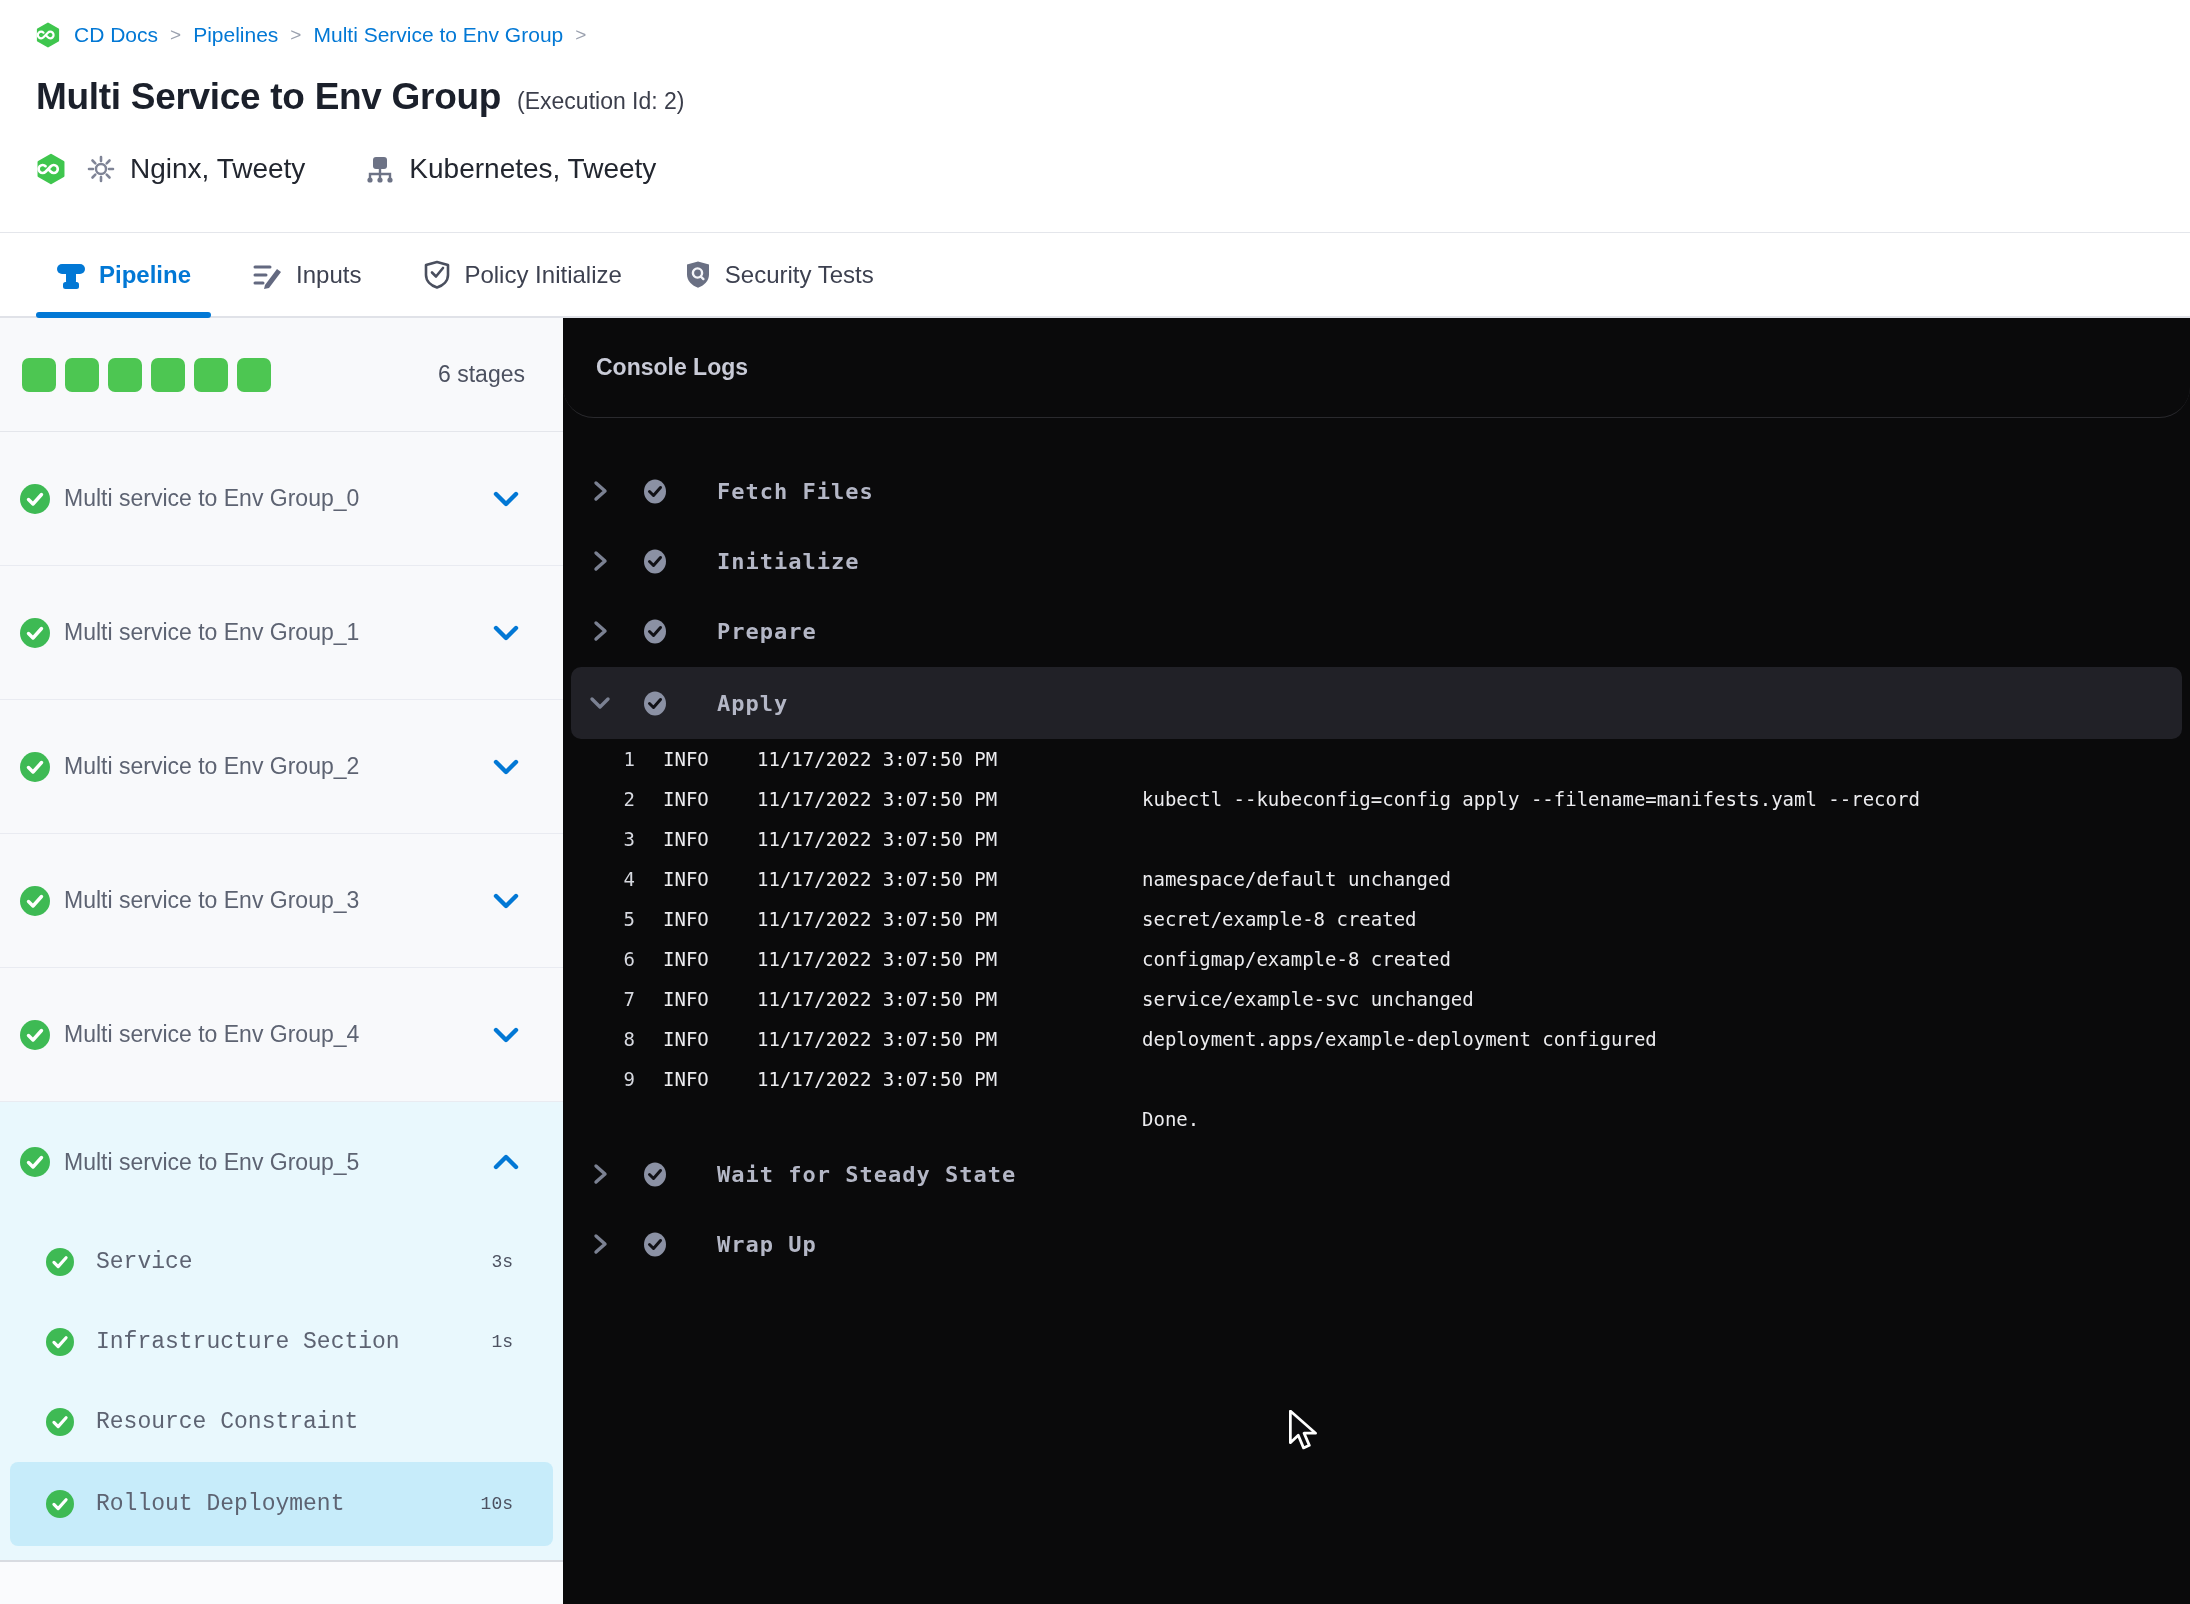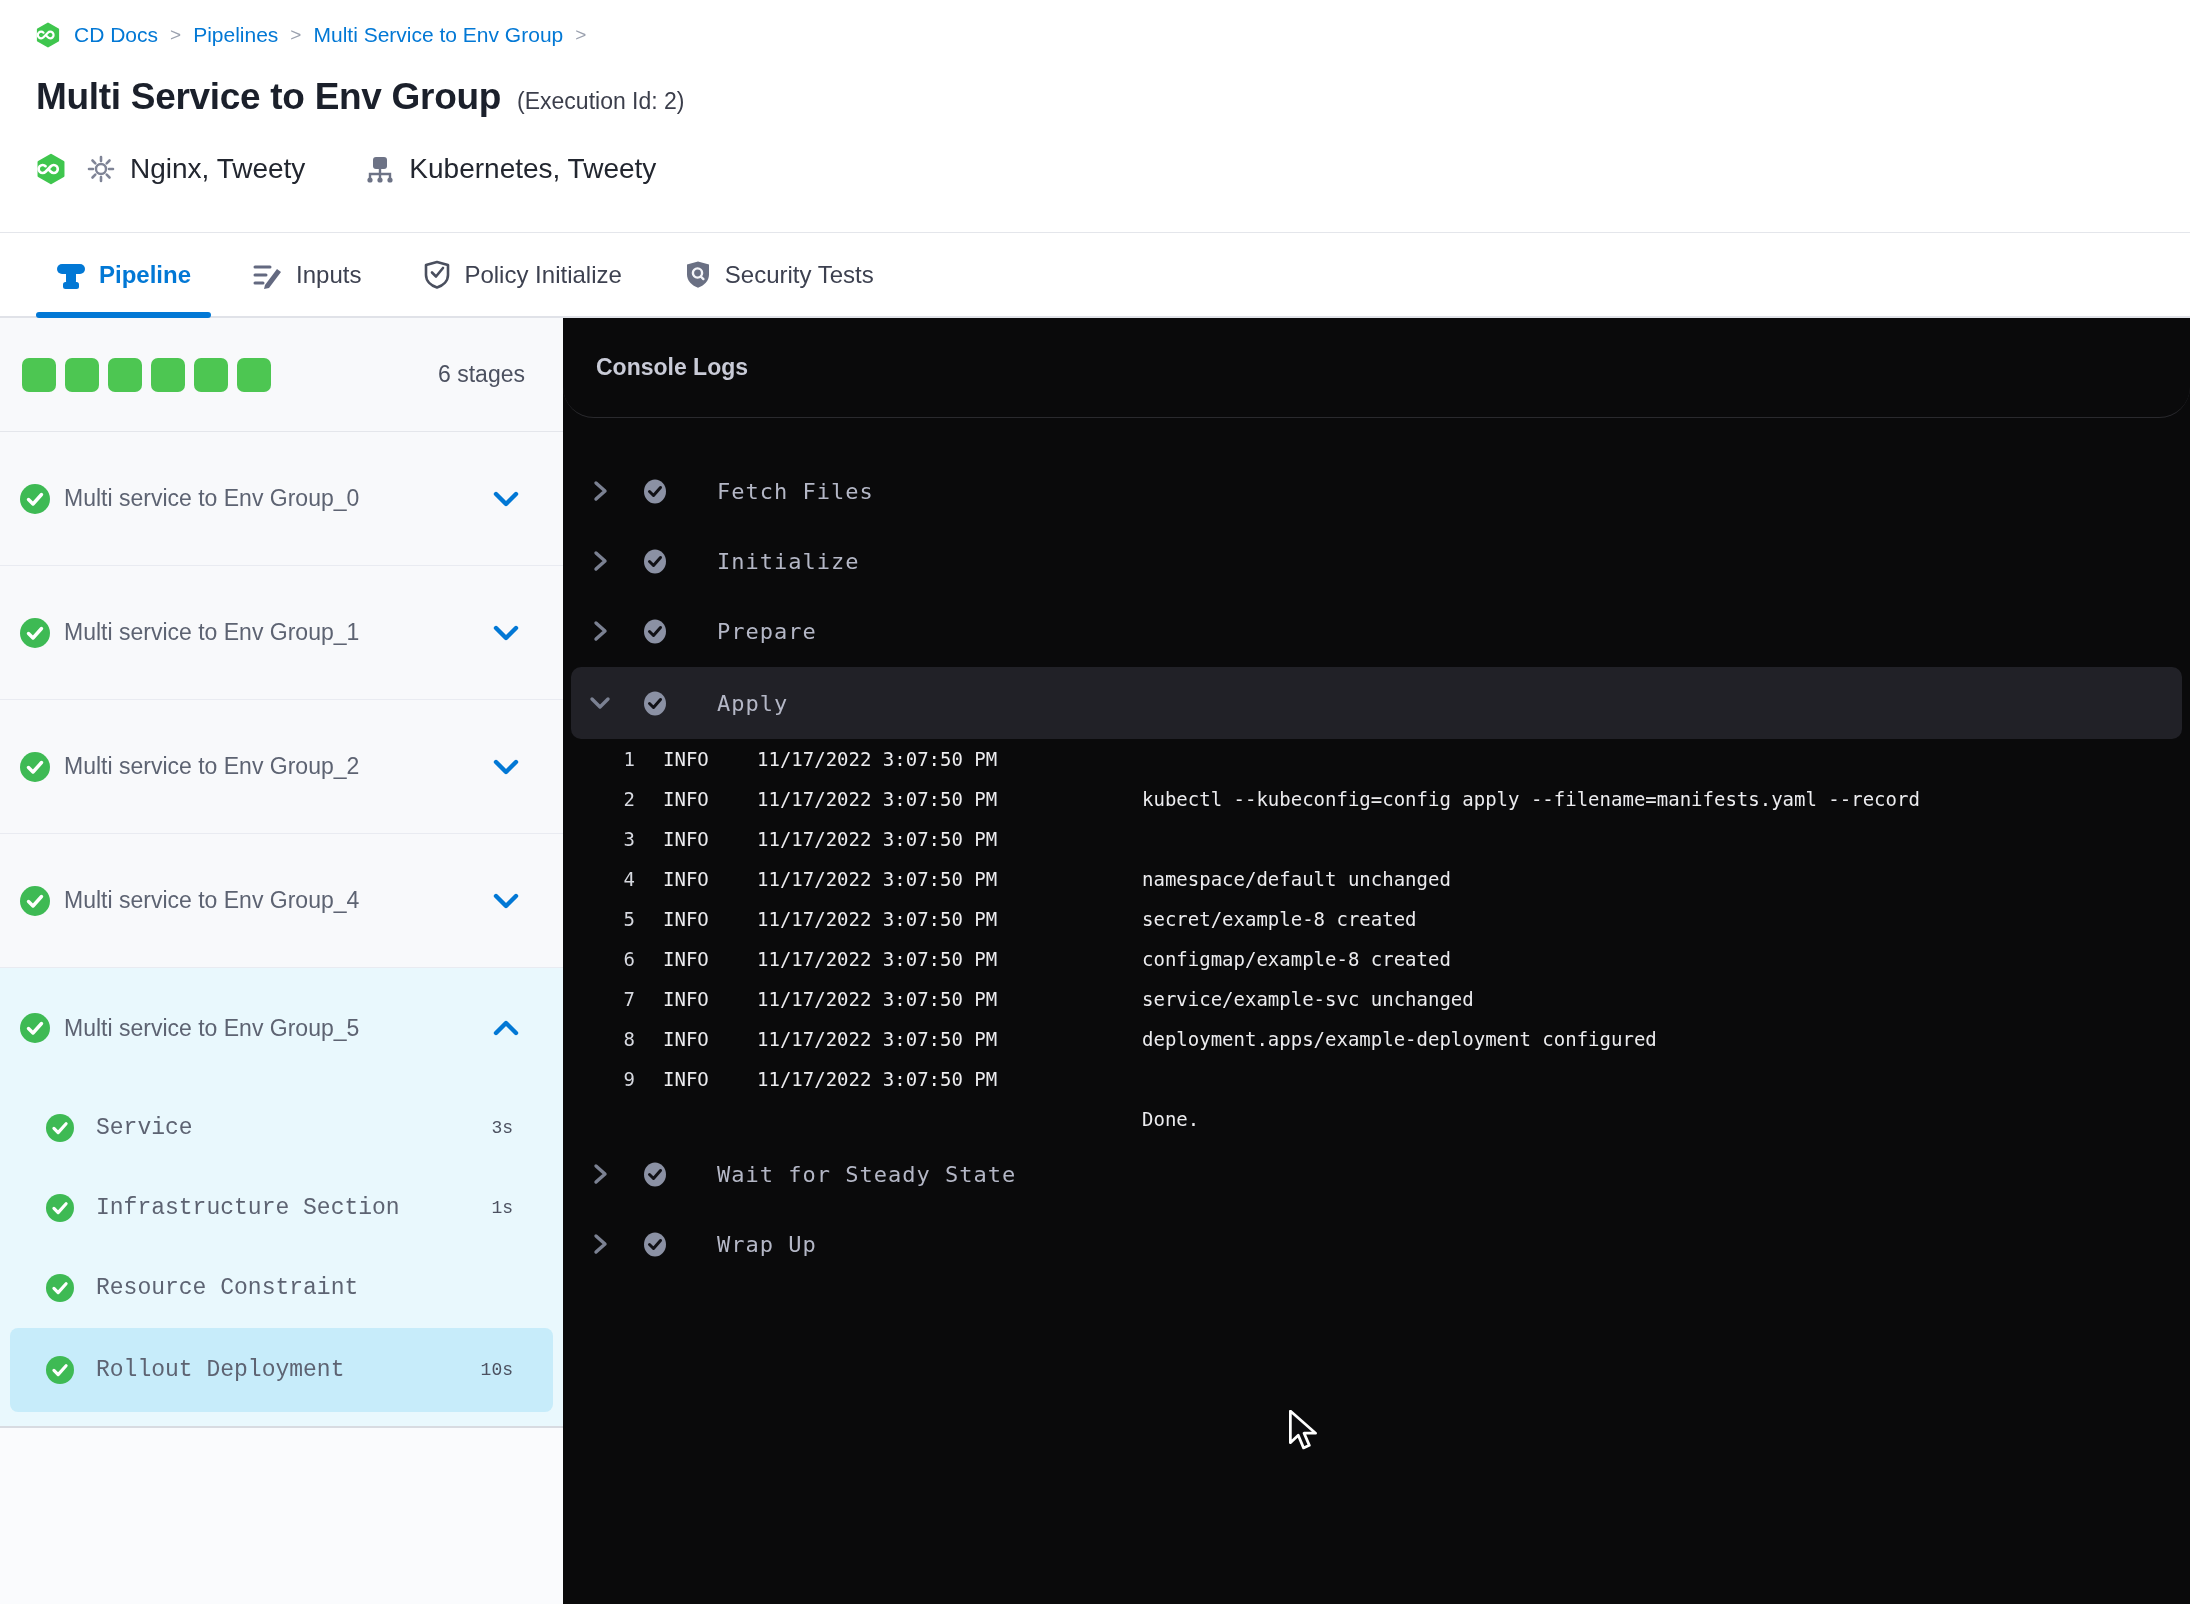--- a/index.html
+++ b/index.html
@@ -56,21 +56,21 @@
   .console { position:absolute; left:563px; top:318px; width:1627px; height:1286px;
              background:#0a0a0b; font-family:"DejaVu Sans Mono", monospace; }
   .console-header { height:100px; border-bottom:1px solid #2a2a2e; display:flex; align-items:center;
                     padding-left:33px;border-radius:31px; }
   .console-title { font-family:"Liberation Sans", sans-serif; font-weight:bold;
                    font-size:23px; color:#c9cbd7; }
   .sections { padding-top:38px; }
   .csection { height:70px; display:flex; align-items:center; padding-left:26px; cursor:pointer; }
   .csection .chev { width:22px; display:flex; justify-content:center; }
   .csection .ccheck { margin-left:32px; }
-  .csection .clabel { margin-left:50px; font-size:22px; letter-spacing:1px; color:#b4b7c6; }
+  .csection .clabel { margin-left:50px; font-size:22px; letter-spacing:1px; color:#b4b7c6;font-weight:bold; }
   .csection.expanded { height:72px; margin:1px 8px 0 8px; padding-left:18px;
                        background:#212127; border-radius:10px; }
   .log-line { height:40px; display:flex; align-items:center; font-size:19px; color:#ececef; }
   .log-n { width:72px; text-align:right; color:#d6d8df; }
   .log-level { margin-left:28px; width:80px; }
   .log-time { margin-left:14px; width:365px; }
   .log-msg { margin-left:20px; white-space:pre; }
   .done-line { height:40px; display:flex; align-items:center; padding-left:579px;
                font-size:19px; color:#ececef; }
 
@@ -248,20 +248,31 @@
         <use href="#check-circle-green"></use>
       </svg>
       <span class="stage-label">Multi service to Env Group_2</span>
       <span class="chev-right-slot">
         <svg width="26" height="18" viewBox="0 0 26 18">
           <use href="#chev-down-blue"></use>
         </svg>
       </span>
     </div>
 
+    <div class="stage-row">
+      <svg width="30" height="30" viewBox="0 0 30 30">
+        <use href="#check-circle-green"></use>
+      </svg>
+      <span class="stage-label">Multi service to Env Group_3</span>
+      <span class="chev-right-slot">
+        <svg width="26" height="18" viewBox="0 0 26 18">
+          <use href="#chev-down-blue"></use>
+        </svg>
+      </span>
+    </div>
 
     <div class="stage-row">
       <svg width="30" height="30" viewBox="0 0 30 30">
         <use href="#check-circle-green"></use>
       </svg>
       <span class="stage-label">Multi service to Env Group_4</span>
       <span class="chev-right-slot">
         <svg width="26" height="18" viewBox="0 0 26 18">
           <use href="#chev-down-blue"></use>
         </svg>

